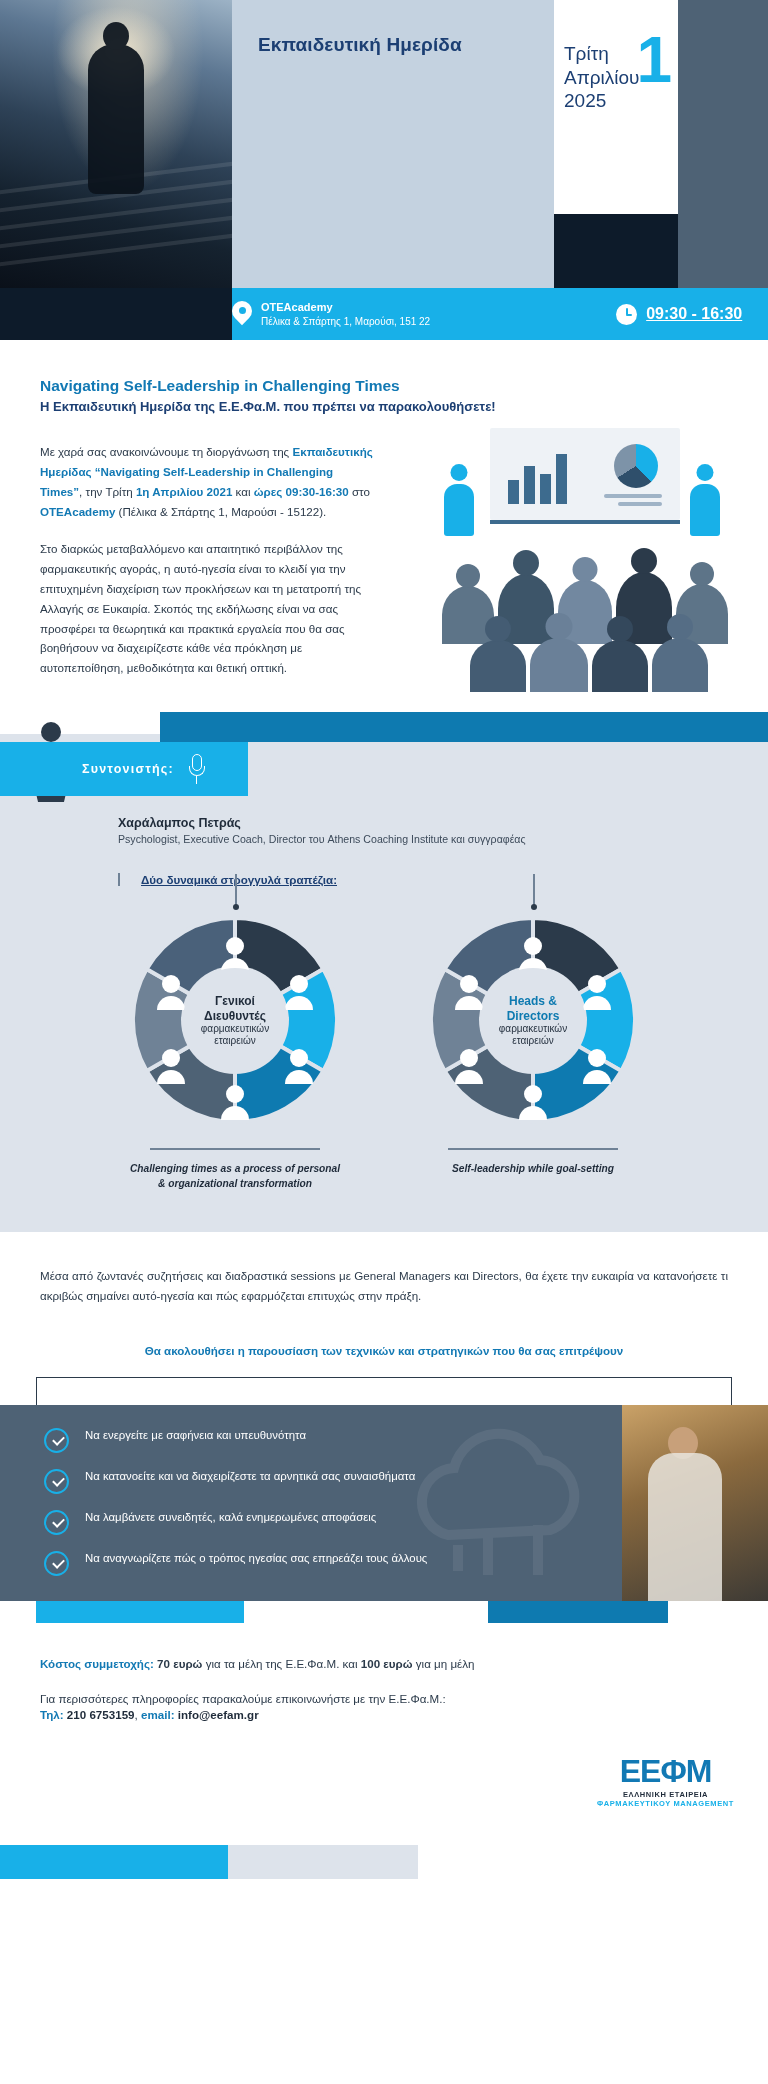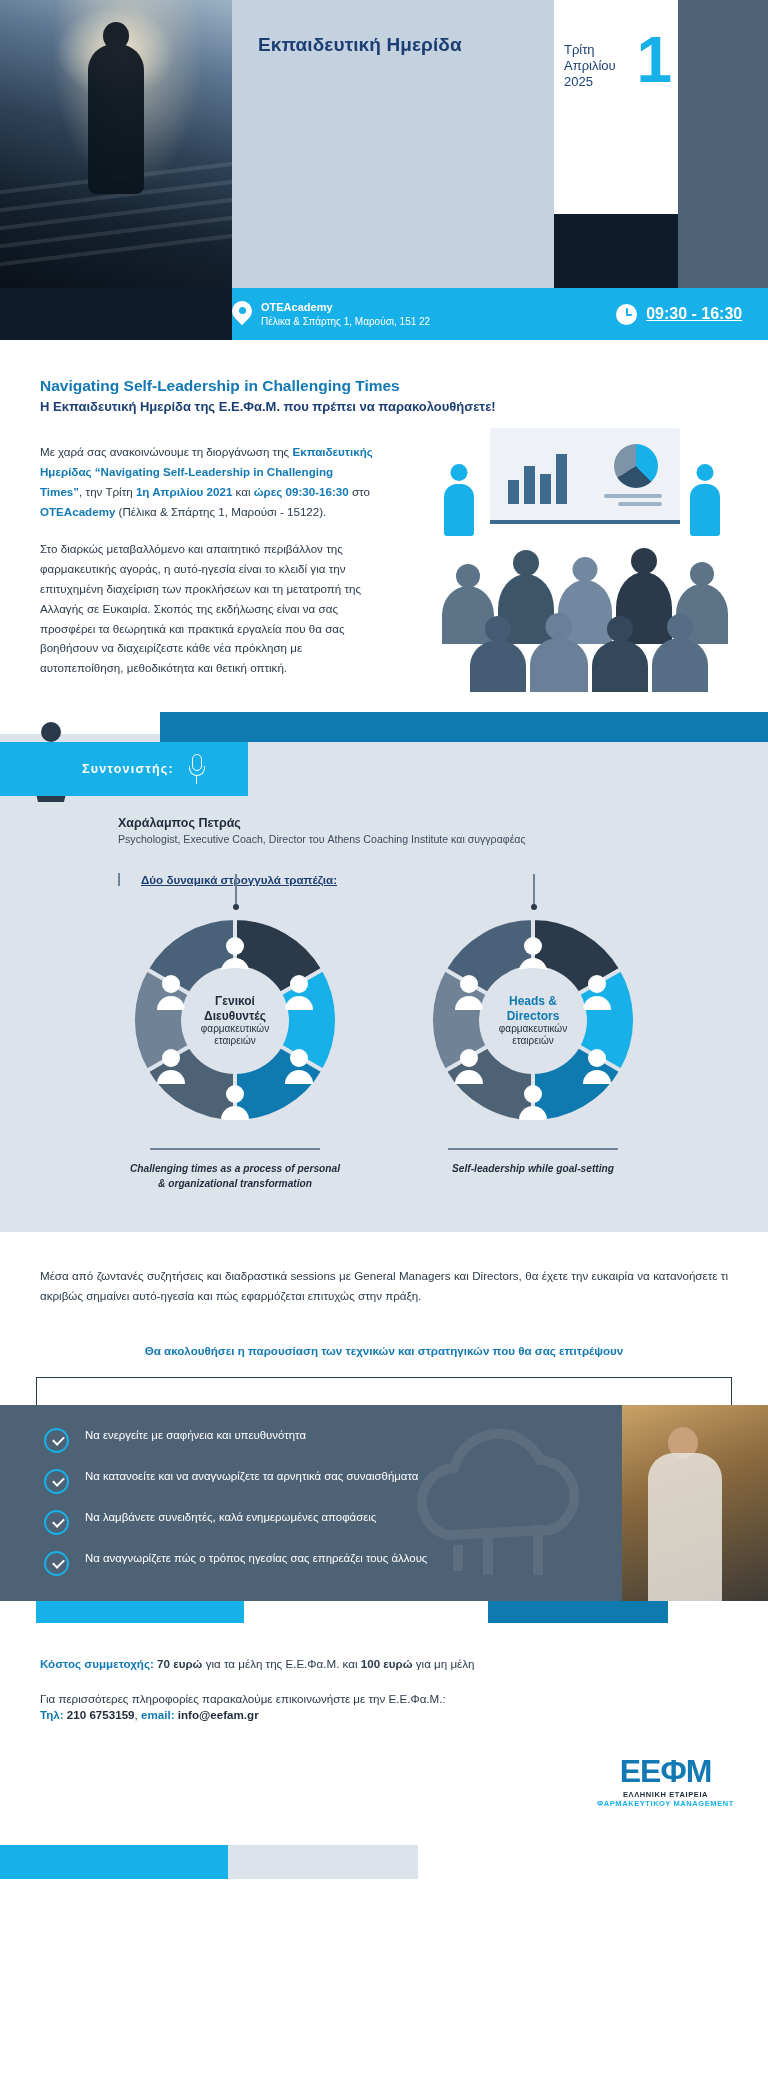--- a/index.html
+++ b/index.html
@@ -63,21 +63,21 @@
   .hero-date-right {
     position: absolute; left: 678px; top: 0; width: 90px; height: 288px;
     background: #4e6275;
   }
   .date-inline { position: relative; display: block; }
   .date-day {
     position: absolute; right: 6px; top: -14px;
     font-size: 64px; font-weight: 700; color: #18b0e8; line-height: 1;
   }
   .date-weekday, .date-month, .date-year {
-    font-size: 13px; color: #1c3f73; line-height: 1.24; position: relative; z-index: 2;
+    font-size: 19px; color: #1c3f73; line-height: 1.24; position: relative; z-index: 2;
   }
   .date-weekday { margin-top: 20px; }
 
   
   .infobar {
     position: relative; width: 768px; height: 52px; background: #18b0e8;
     display: flex; align-items: center; padding-left: 232px; color: #fff;
   }
   .infobar .left-fill {
     position: absolute; left: 0; top: 0; width: 232px; height: 52px;
@@ -533,21 +533,21 @@
         <path d="M60 120a34 34 0 0 1 6-67 46 46 0 0 1 86-8 36 36 0 0 1 10 70z" fill="none" stroke="#ffffff" stroke-width="10"></path>
         <path d="M100 120v40M150 110v50M70 130v26" stroke="#ffffff" stroke-width="10" fill="none"></path>
       </svg>
       <div class="check-items">
         <div class="check-row">
           <span class="check-circle"></span>
           <span class="check-text">Να ενεργείτε με σαφήνεια και υπευθυνότητα</span>
         </div>
         <div class="check-row">
           <span class="check-circle"></span>
-          <span class="check-text">Να κατανοείτε και να αναγνωρίζετε τα αρνητικά σας συναισθήματα</span>
+          <span class="check-text">Να κατανοείτε και να διαχειρίζεστε τα αρνητικά σας συναισθήματα</span>
         </div>
         <div class="check-row">
           <span class="check-circle"></span>
           <span class="check-text">Να λαμβάνετε συνειδητές, καλά ενημερωμένες αποφάσεις</span>
         </div>
         <div class="check-row">
           <span class="check-circle"></span>
           <span class="check-text">Να αναγνωρίζετε πώς ο τρόπος ηγεσίας σας επηρεάζει τους άλλους</span>
         </div>
       </div>

